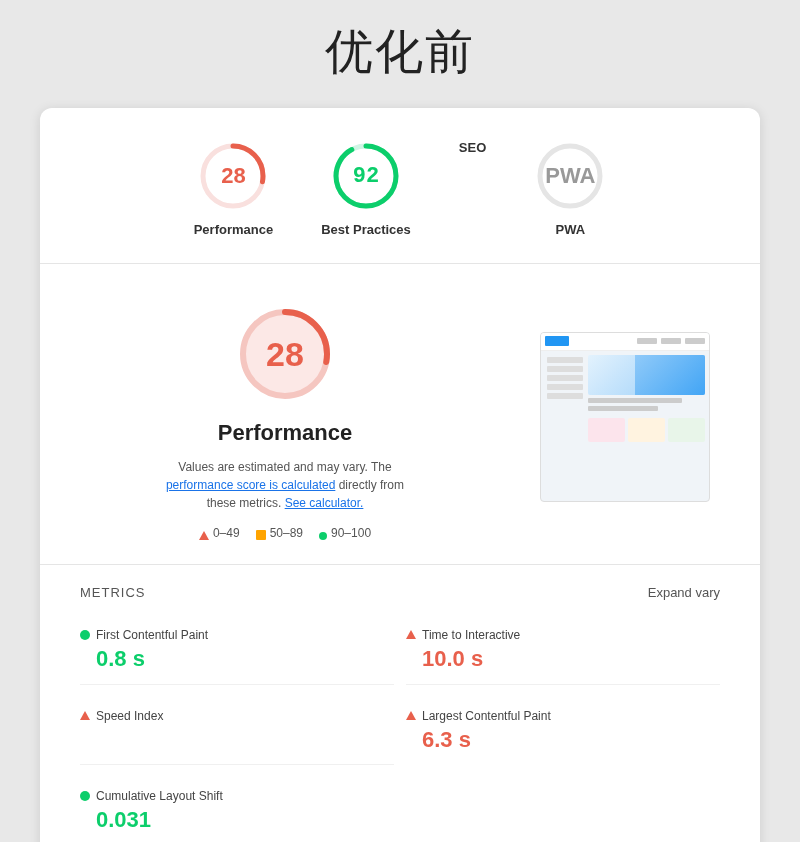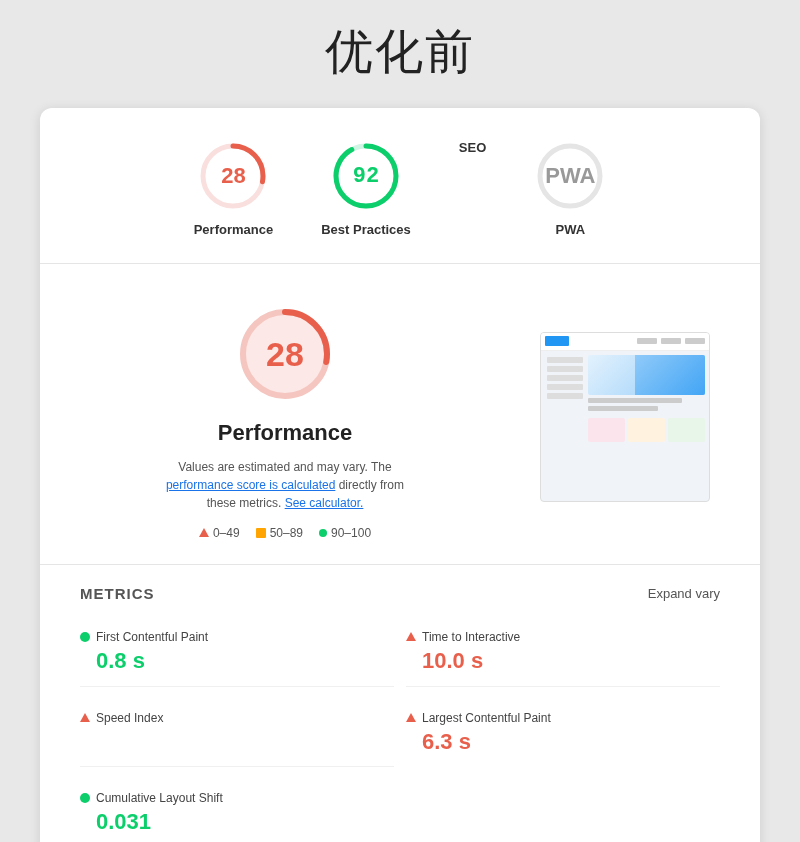--- a/index.html
+++ b/index.html
@@ -154,21 +154,21 @@
     .legend {
       display: flex;
       gap: 16px;
       margin-top: 14px;
       font-size: 12px;
       color: #555;
     }
 
     .legend-item {
       display: flex;
-      align-items: center;
+      align-items: flex-end;
       gap: 4px;
     }
 
     .legend-triangle {
       width: 0; height: 0;
       border-left: 5px solid transparent;
       border-right: 5px solid transparent;
       border-bottom: 9px solid;
     }
 
@@ -293,22 +293,22 @@
     }
 
     .metrics-header {
       display: flex;
       justify-content: space-between;
       align-items: center;
       margin-bottom: 16px;
     }
 
     .metrics-title {
-      font-size: 15px;
-      font-weight: 700;
+      font-size: 13px;
+      font-weight: 400;
       color: #555;
       letter-spacing: 1px;
       text-transform: uppercase;
     }
 
     .expand-view {
       font-size: 13px;
       color: #555;
     }
 

